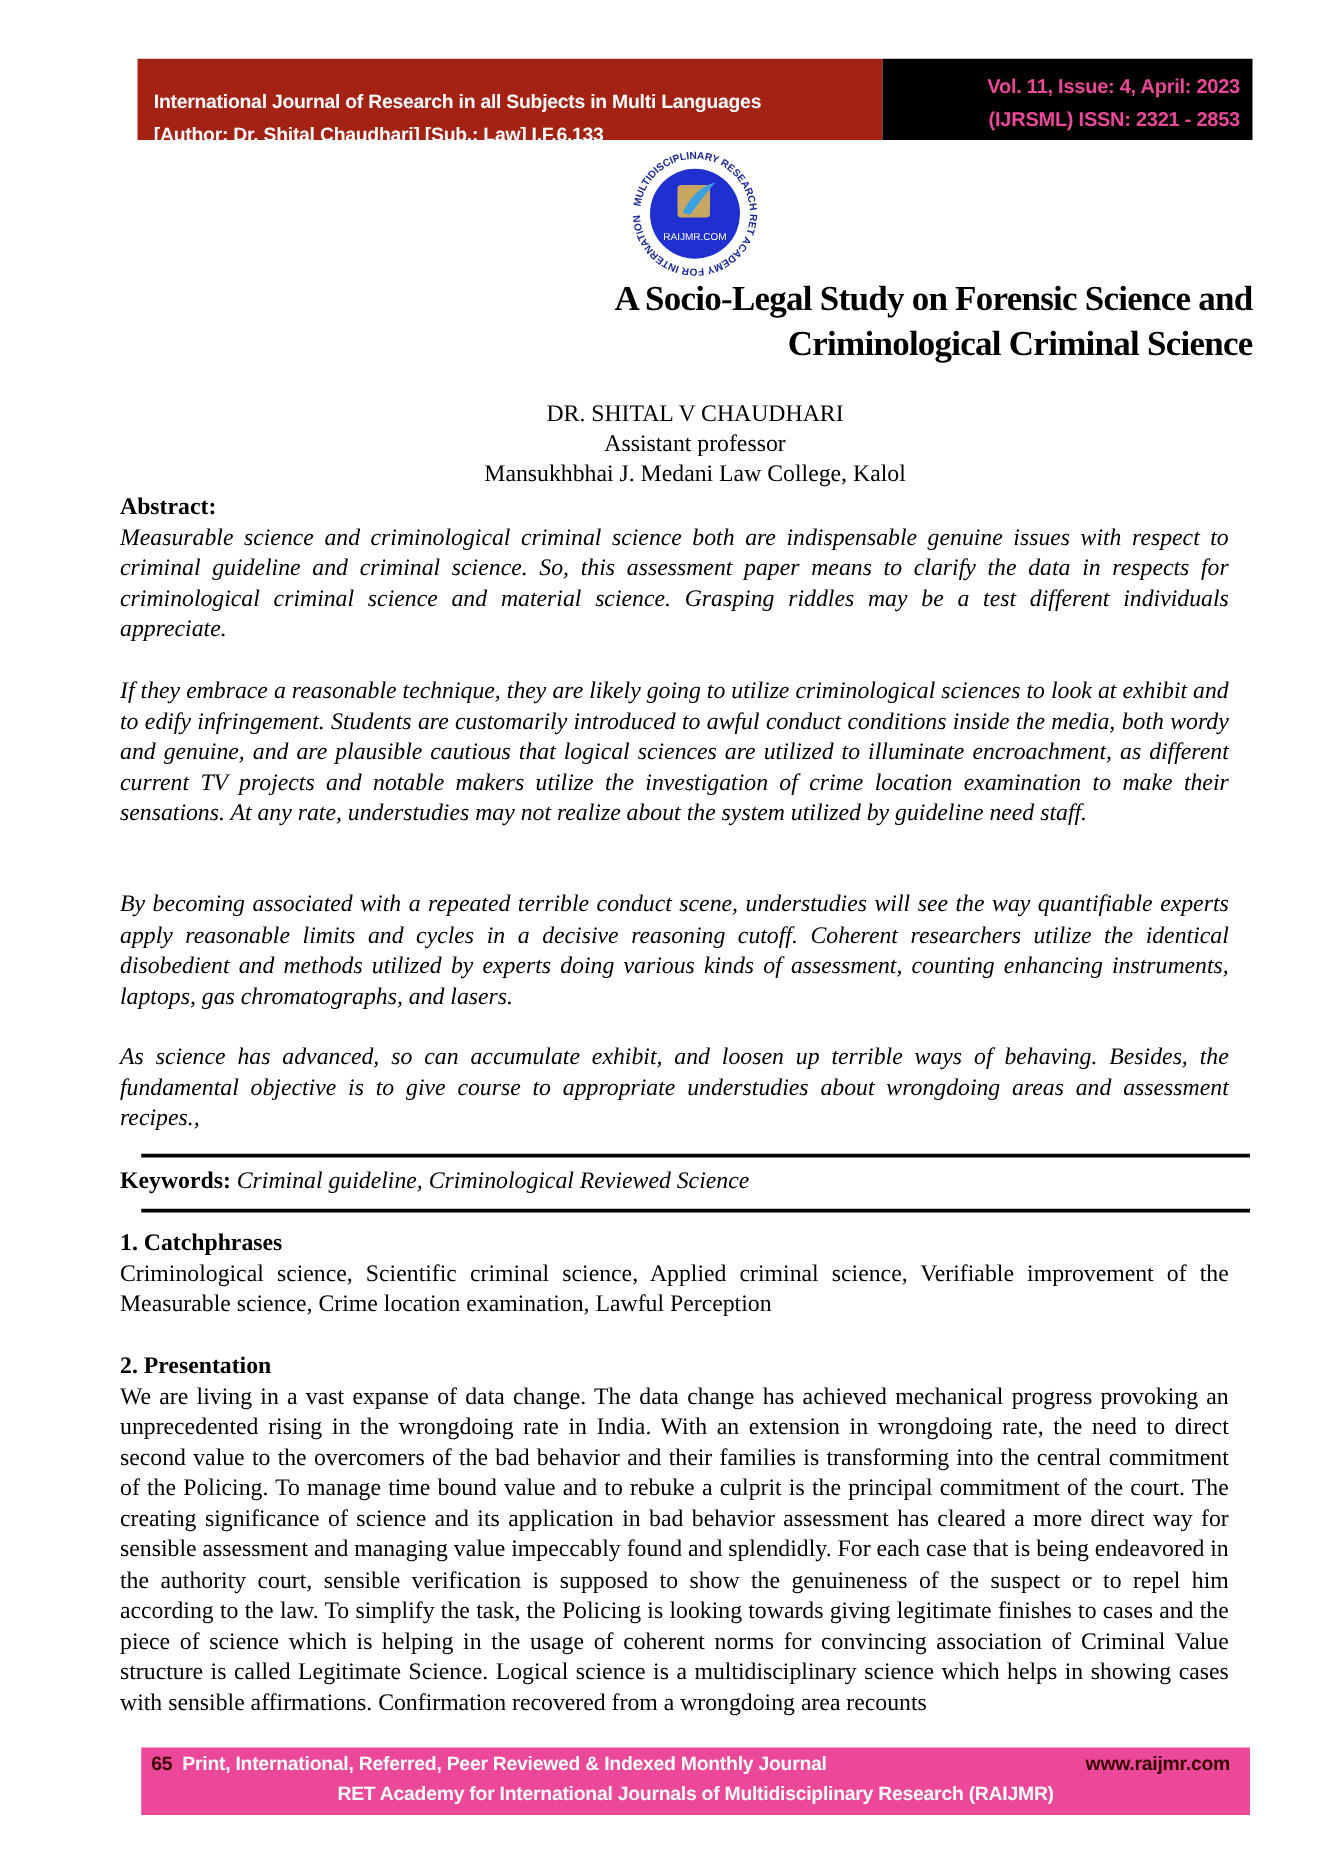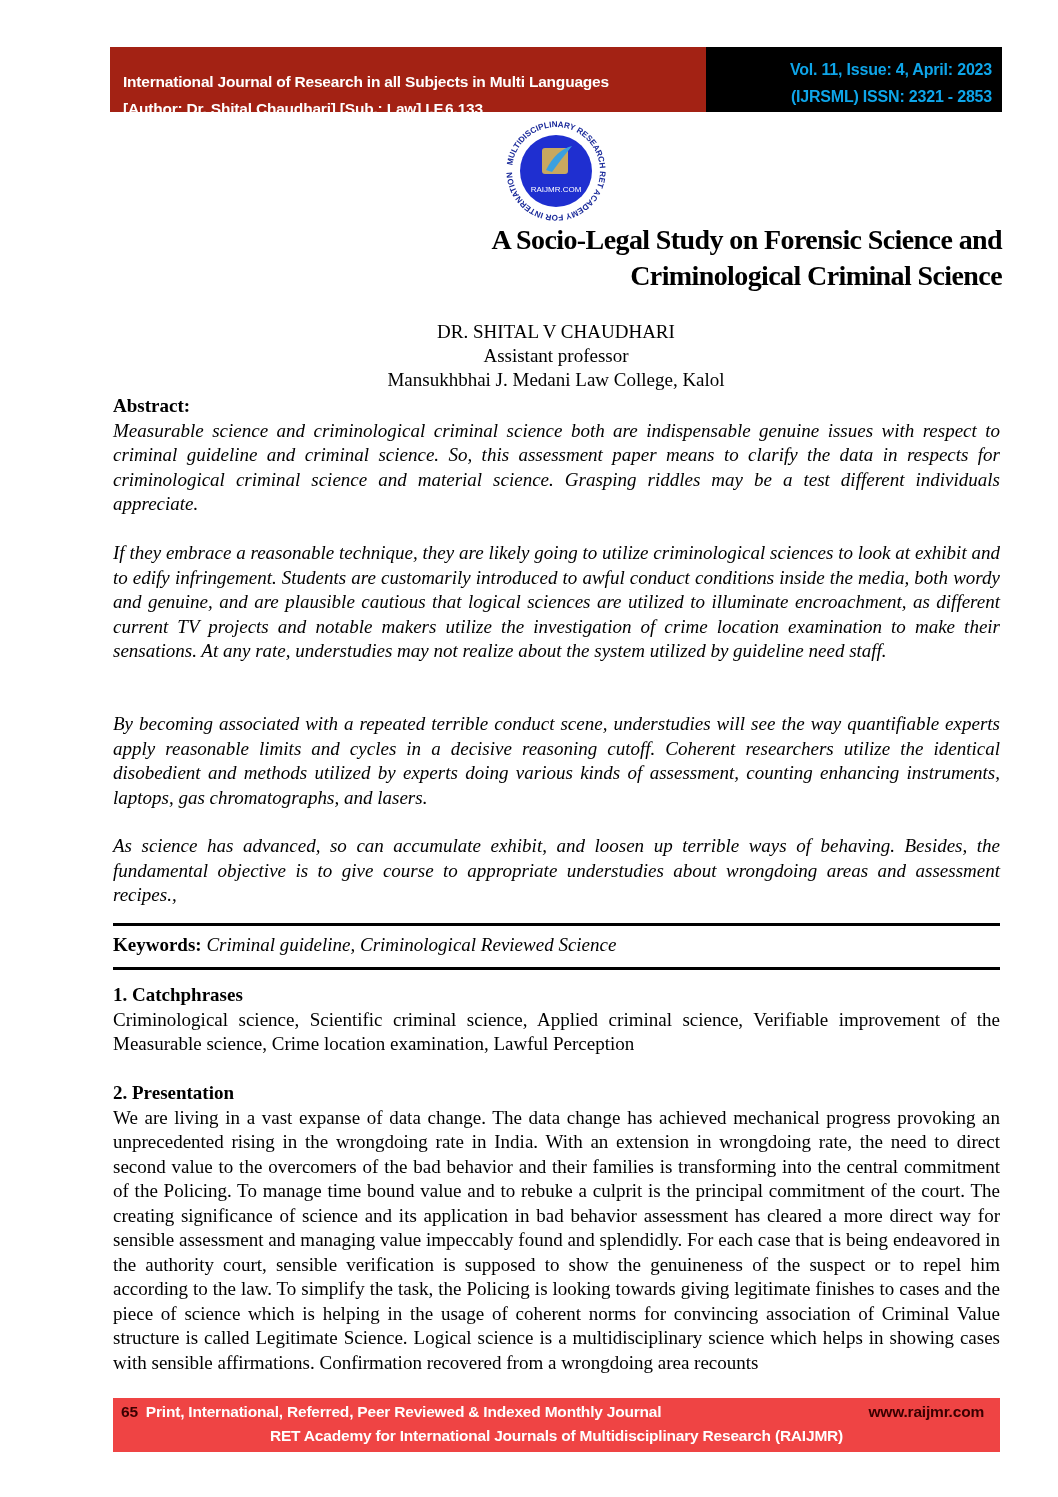--- a/index.html
+++ b/index.html
@@ -1,36 +1,36 @@
 <!DOCTYPE html>
 <html><head>
 <meta charset="utf-8">
 <style>
   html, body { margin: 0; padding: 0; background: #ffffff; }
   body { width: 1058px; height: 1497px; position: relative; overflow: hidden; font-family: "Liberation Serif", serif; color: #000; }
 
   .hdr { position: absolute; top: 47px; left: 110px; width: 892px; height: 65px; display: flex; }
   .hdr-left { background: #a32214; width: 596px; height: 65px; color: #fff; font-family: "Liberation Sans", sans-serif; font-weight: bold; font-size: 15.5px; box-sizing: border-box; padding: 21px 0 0 13px; line-height: 27px; letter-spacing: -0.2px; }
-  .hdr-right { background: #000; width: 296px; height: 65px; color: #0ea5e9; font-family: "Liberation Sans", sans-serif; font-weight: bold; font-size: 16px; box-sizing: border-box; padding: 9px 10px 0 0; line-height: 27px; text-align: right; letter-spacing: -0.2px; }
+  .hdr-right { background: #000; width: 296px; height: 65px; color: #ec4899; font-family: "Liberation Sans", sans-serif; font-weight: bold; font-size: 16px; box-sizing: border-box; padding: 9px 10px 0 0; line-height: 27px; text-align: right; letter-spacing: -0.2px; }
 
   .logo { position: absolute; left: 502px; top: 120px; width: 108px; height: 102px; }
 
   .title { position: absolute; top: 222px; left: 110px; width: 892px; text-align: right; font-family: "Liberation Serif", serif; font-weight: bold; font-size: 28px; line-height: 36px; letter-spacing: -0.6px; }
 
   .author-block { position: absolute; top: 320px; left: 110px; width: 892px; text-align: center; font-size: 19px; line-height: 24px; }
 
-  .content { position: absolute; left: 113px; width: 887px; font-size: 19px; line-height: 24.5px; }
+  .content { position: absolute; left: 96px; width: 887px; font-size: 19px; line-height: 24.5px; }
   .heading { font-weight: bold; font-size: 19px; }
   .abstract-p { font-style: italic; text-align: justify; margin: 0; }
   .body-p { text-align: justify; margin: 0; }
   .rule { position: absolute; left: 113px; width: 887px; height: 3px; background: #000; }
   .kw-label { font-weight: bold; text-align: right; }
   .kw-value { font-style: italic; }
 
-  .ftr { position: absolute; top: 1398px; left: 113px; width: 887px; height: 54px; background: #ef4444; color: #fff; font-family: "Liberation Sans", sans-serif; font-weight: bold; font-size: 15.5px; }
+  .ftr { position: absolute; top: 1398px; left: 113px; width: 887px; height: 54px; background: #ec4899; color: #fff; font-family: "Liberation Sans", sans-serif; font-weight: bold; font-size: 15.5px; }
   .ftr-line1 { position: absolute; top: 5px; left: 8px; right: 16px; display: flex; justify-content: space-between; letter-spacing: -0.2px; }
   .ftr-line2 { position: absolute; top: 29px; left: 0; right: 0; text-align: center; letter-spacing: -0.2px; }
   .pagenum { color: #3a0000; margin-right: 8px; }
   .site { color: #3a0000; }
 </style>
 </head>
 <body>
 
 <div class="hdr">
   <div class="hdr-left">

